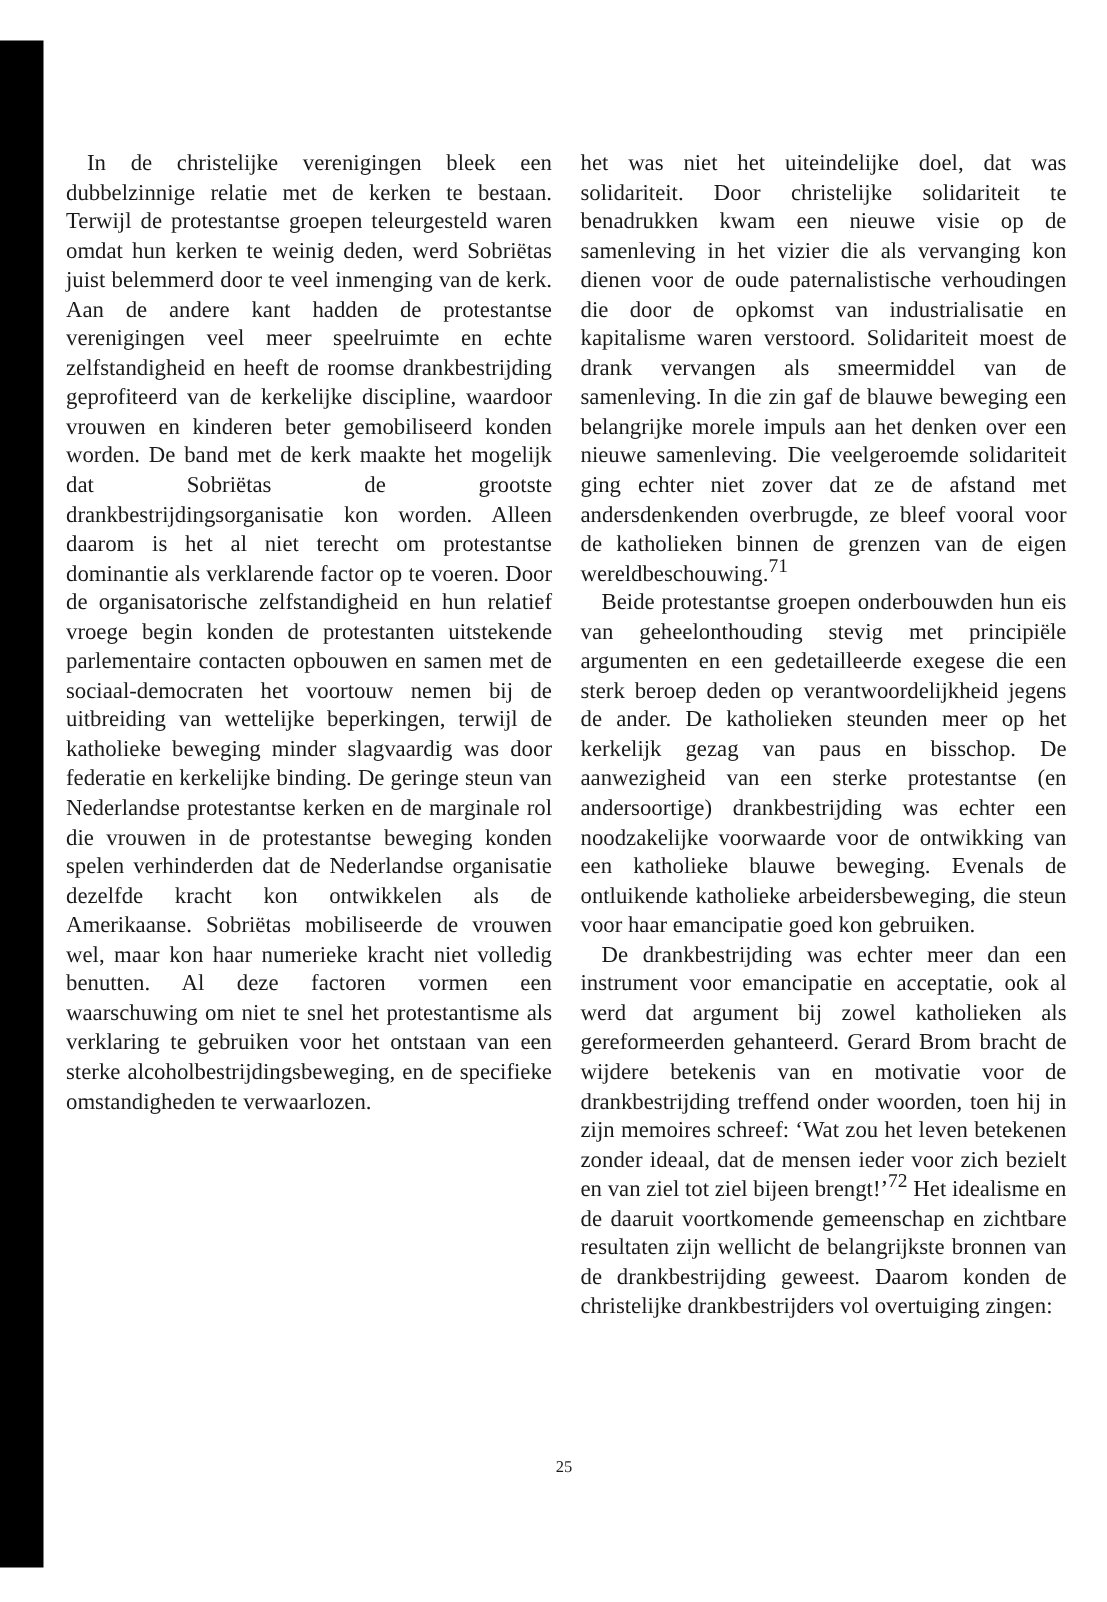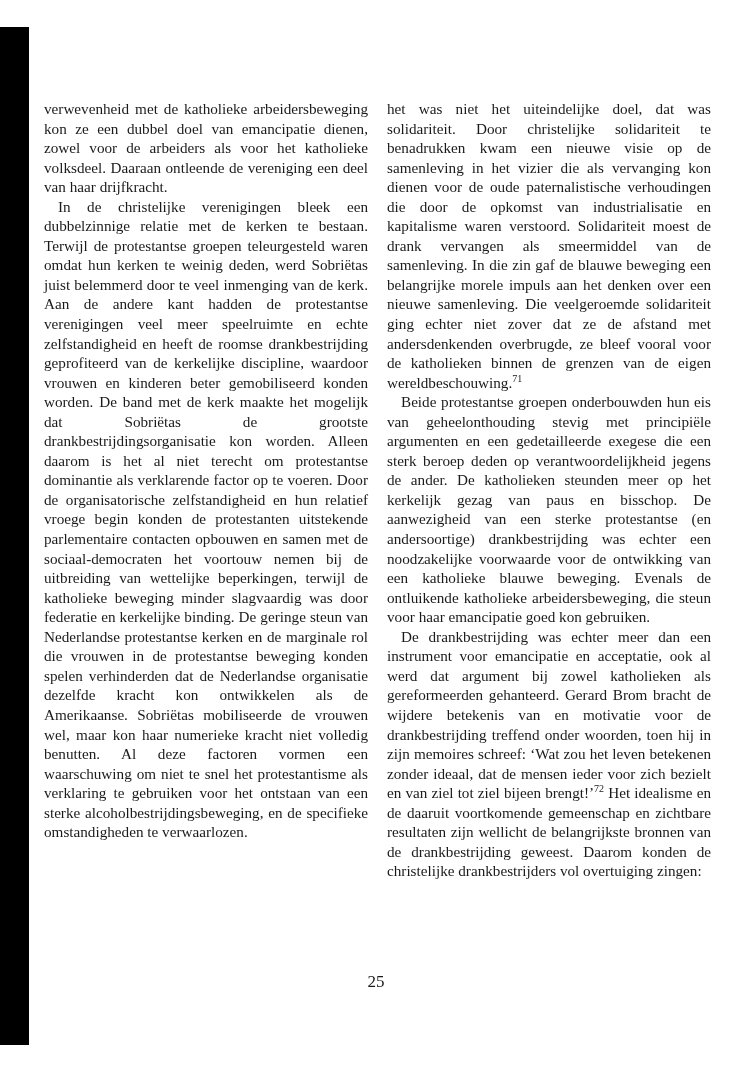--- a/index.html
+++ b/index.html
@@ -37,43 +37,42 @@
     .column p {
       margin: 0;
     }
     .column p.indent {
       text-indent: 14px;
     }
     .column p.cont {
       text-indent: 0;
     }
     sup {
-      font-size: 10px;
+      font-size: 13px;
       line-height: 0;
       vertical-align: 6px;
       margin-top: 44px;
     }
     .page-number {
       position: absolute;
       top: 972px;
       left: 0;
       width: 738px;
       text-align: center;
-      font-size: 17px;
+      font-size: 11px;
       padding-left: 14px;
       box-sizing: border-box;
     }
   </style>
 </head>
 <body>
 
 <div class="scan-bar"></div>
 
 <div class="column col-left">
-  <p class="cont">verwevenheid met de katholieke arbeidersbeweging kon ze een dubbel doel van emancipatie dienen, zowel voor de arbeiders als voor het katholieke volksdeel. Daaraan ontleende de vereniging een deel van haar drijfkracht.</p>
   <p class="indent">In de christelijke verenigingen bleek een dubbelzinnige relatie met de kerken te bestaan. Terwijl de protestantse groepen teleurgesteld waren omdat hun kerken te weinig deden, werd Sobriëtas juist belemmerd door te veel inmenging van de kerk. Aan de andere kant hadden de protestantse verenigingen veel meer speelruimte en echte zelfstandigheid en heeft de roomse drankbestrijding geprofiteerd van de kerkelijke discipline, waardoor vrouwen en kinderen beter gemobiliseerd konden worden. De band met de kerk maakte het mogelijk dat Sobriëtas de grootste drankbestrijdingsorganisatie kon worden. Alleen daarom is het al niet terecht om protestantse dominantie als verklarende factor op te voeren. Door de organisatorische zelfstandigheid en hun relatief vroege begin konden de protestanten uitstekende parlementaire contacten opbouwen en samen met de sociaal-democraten het voortouw nemen bij de uitbreiding van wettelijke beperkingen, terwijl de katholieke beweging minder slagvaardig was door federatie en kerkelijke binding. De geringe steun van Nederlandse protestantse kerken en de marginale rol die vrouwen in de protestantse beweging konden spelen verhinderden dat de Nederlandse organisatie dezelfde kracht kon ontwikkelen als de Amerikaanse. Sobriëtas mobiliseerde de vrouwen wel, maar kon haar numerieke kracht niet volledig benutten. Al deze factoren vormen een waarschuwing om niet te snel het protestantisme als verklaring te gebruiken voor het ontstaan van een sterke alcoholbestrijdingsbeweging, en de specifieke omstandigheden te verwaarlozen.</p>
 </div>
 
 <div class="column col-right">
   <p class="cont"><span>het was niet het uiteindelijke doel, dat was solidariteit. Door christelijke solidariteit te benadrukken kwam een nieuwe visie op de samenleving in het vizier die als vervanging kon dienen voor de oude paternalistische verhoudingen die door de opkomst van industrialisatie en kapitalisme waren verstoord. Solidariteit moest de drank vervangen als smeermiddel van de samenleving. In die zin gaf de blauwe beweging een belangrijke morele impuls aan het denken over een nieuwe samenleving. Die veelgeroemde solidariteit ging echter niet zover dat ze de afstand met andersdenkenden overbrugde, ze bleef vooral voor de katholieken binnen de grenzen van de eigen wereldbeschouwing.</span><sup>71</sup></p>
   <p class="indent">Beide protestantse groepen onderbouwden hun eis van geheelonthouding stevig met principiële argumenten en een gedetailleerde exegese die een sterk beroep deden op verantwoordelijkheid jegens de ander. De katholieken steunden meer op het kerkelijk gezag van paus en bisschop. De aanwezigheid van een sterke protestantse (en andersoortige) drankbestrijding was echter een noodzakelijke voorwaarde voor de ontwikking van een katholieke blauwe beweging. Evenals de ontluikende katholieke arbeidersbeweging, die steun voor haar emancipatie goed kon gebruiken.</p>
   <p class="indent"><span>De drankbestrijding was echter meer dan een instrument voor emancipatie en acceptatie, ook al werd dat argument bij zowel katholieken als gereformeerden gehanteerd. Gerard Brom bracht de wijdere betekenis van en motivatie voor de drankbestrijding treffend onder woorden, toen hij in zijn memoires schreef: ‘Wat zou het leven betekenen zonder ideaal, dat de mensen ieder voor zich bezielt en van ziel tot ziel bijeen brengt!’</span><sup>72</sup><span> Het idealisme en de daaruit voortkomende gemeenschap en zichtbare resultaten zijn wellicht de belangrijkste bronnen van de drankbestrijding geweest. Daarom konden de christelijke drankbestrijders vol overtuiging zingen:</span></p>
 </div>
 
 <div class="page-number">25</div>

